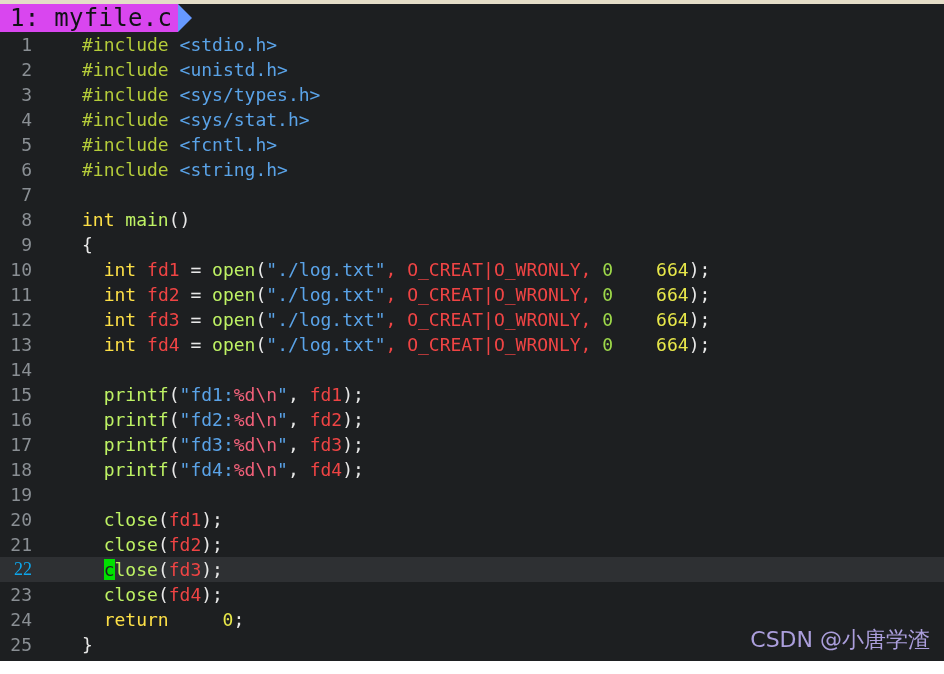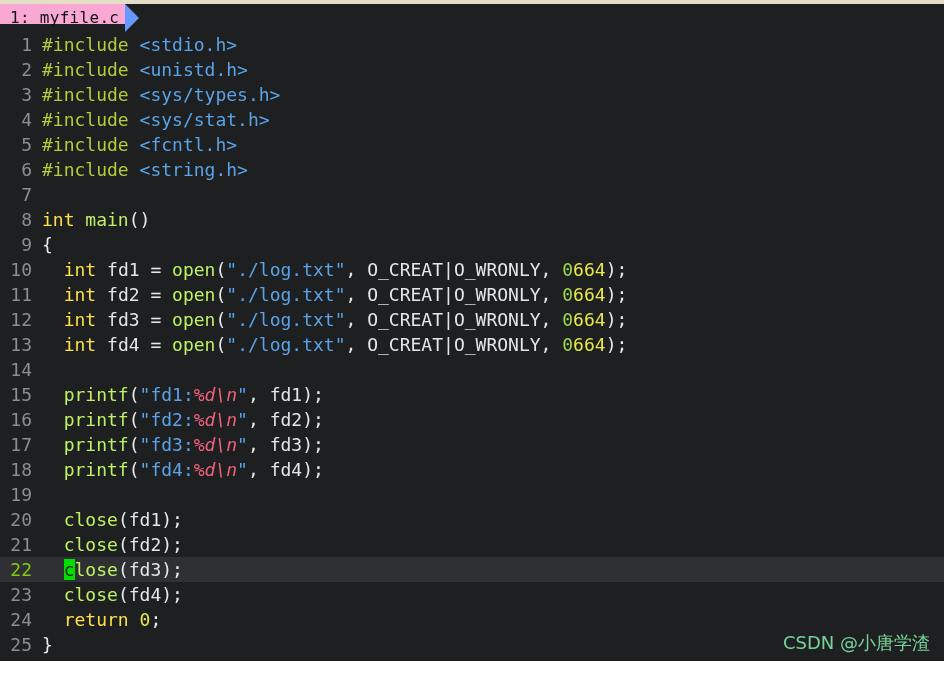--- a/index.html
+++ b/index.html
@@ -27,24 +27,24 @@
   
   #tabbar {
     position: relative;
     height: 28px;
     background: #1d1f21;
     overflow: hidden;
   }
   .tab {
     position: relative;
     display: inline-block;
-    height: 20px;
-    background: #f9a8d4;
+    height: 28px;
+    background: #d946ef;
     color: #101215;
-    font-size: 16px;
+    font-size: 24px;
     line-height: 28px;
     padding: 0 6px 0 10px;
     white-space: pre;
     font-family: "DejaVu Sans Mono", "Liberation Mono", monospace;
     letter-spacing: 0.3px;
   }
   .tab::after {
     content: "";
     position: absolute;
     top: 0;
@@ -78,55 +78,57 @@
     width: 40px;
     min-width: 40px;
     text-align: right;
     padding-right: 8px;
     box-sizing: border-box;
     color: #8a8f94;
     font-size: 18px;
     user-select: none;
   }
   .code-line.current .gutter {
-    color: #84cc16;
+    color: #0ea5e9;
+    font-family: Liberation Serif, serif;
   }
   .code-text {
     flex: 1;
     color: #e8e8e8;
     white-space: pre;
     padding-left: 2px;
+    margin-left: 40px;
   }
 
   
   .tok-pre      { color: #b5cc3a; }   
   .tok-header   { color: #5aa3e8; }   
   .tok-type     { color: #fde047; }   
   .tok-func     { color: #bef264; }   
   .tok-str      { color: #5aa3e8; }   
-  .tok-fmt      { color: #f2617a; font-style: italic; }   
-  .tok-num      { color: #e8e84a; }   
+  .tok-fmt      { color: #f2617a; }   
+  .tok-num      { color: #e8e84a; padding-left: 43px; }   
   .tok-num-zero { color: #9ed94a; }   
-  .tok-plain    { color: #e5e5e5; }
+  .tok-plain    { color: #ef4444; }
   .tok-punct    { color: #e8e8e8; }
   .tok-brace    { color: #e8e8e8; }
 
   
   .cursor-block {
     background: #00e000;
     color: #1d1f21;
   }
 
   
   #watermark {
     position: absolute;
     right: 14px;
     bottom: 6px;
-    color: #86efac;
-    font-size: 18px;
+    color: #c4b5fd;
+    font-size: 22px;
     font-family: "DejaVu Sans", "Liberation Sans", sans-serif;
     opacity: 0.85;
     pointer-events: none;
   }
 </style>
 </head>
 <body>
 
 <div id="editor-window">
 

